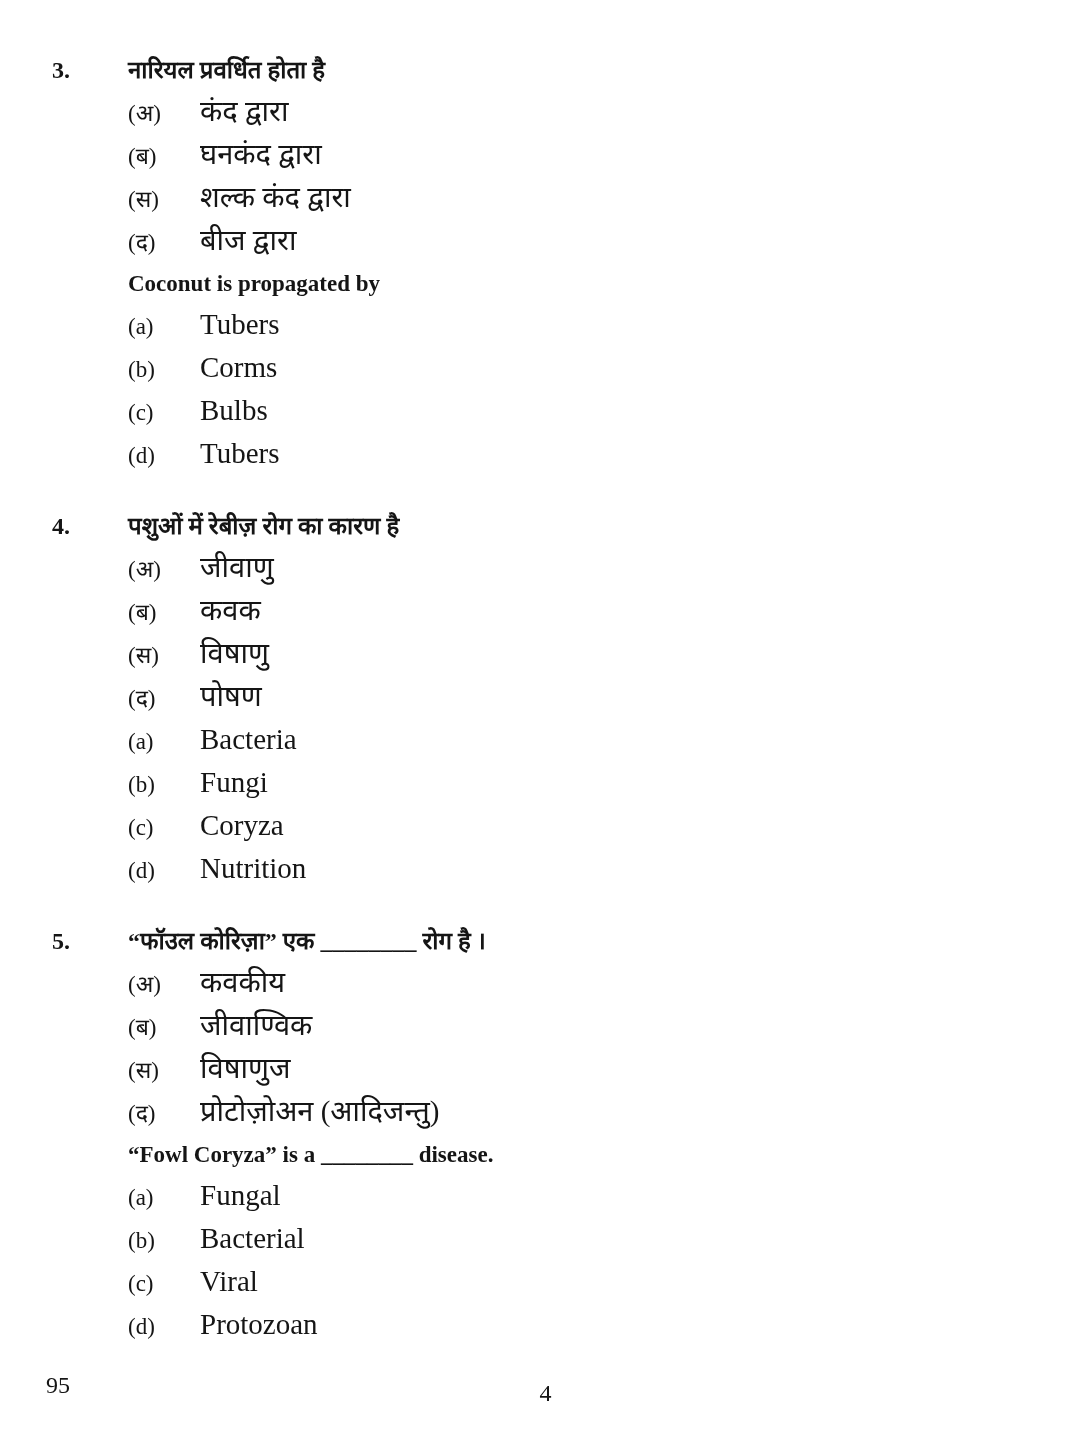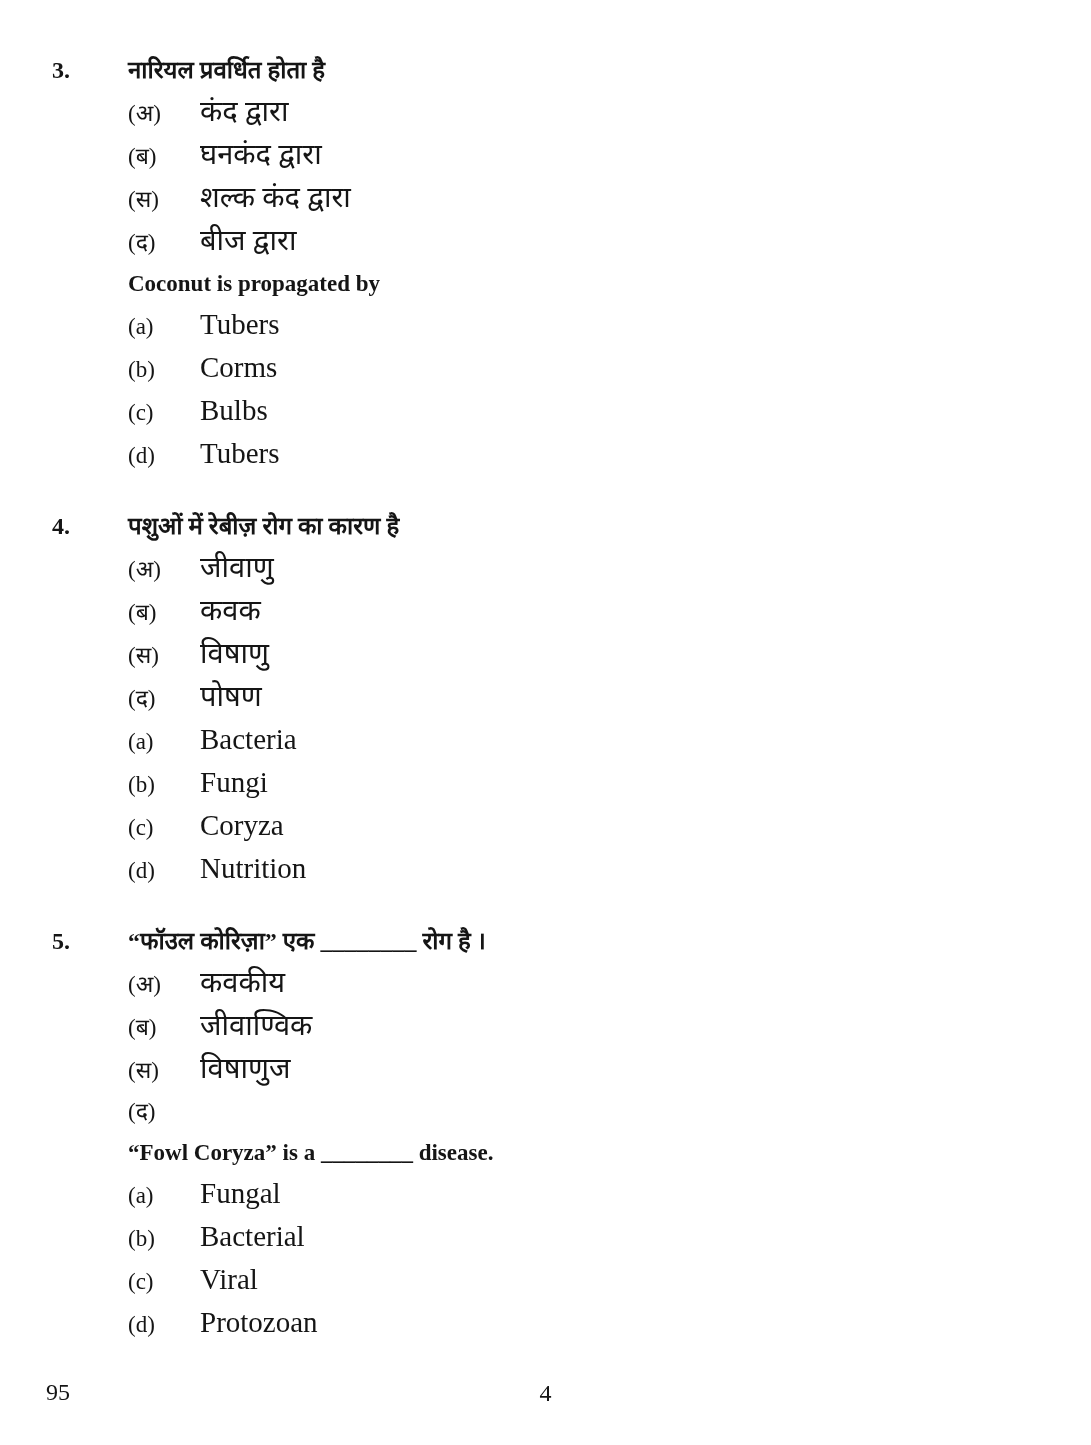--- a/index.html
+++ b/index.html
@@ -54,21 +54,21 @@
   .footer {
     position: absolute;
     left: 0;
     right: 0;
     bottom: 38px;
     font-size: 24px;
   }
   .footer .code {
     position: absolute;
     left: 46px;
-    bottom: 1px;
+    bottom: 8px;
     text-align: center;
   }
   .footer .pageno {
     position: absolute;
     left: 50%;
     transform: translateX(-50%);
     bottom: 0;
   }
 </style>
 </head>
@@ -188,20 +188,21 @@
           <span class="opt-text">जीवाण्विक</span>
         </div>
         <div class="row">
           <span class="spacer"></span>
           <span class="opt-label">(स)</span>
           <span class="opt-text">विषाणुज</span>
         </div>
         <div class="row">
           <span class="spacer"></span>
           <span class="opt-label">(द)</span>
+          <span class="opt-text">प्रोटोज़ोअन (आदिजन्तु)</span>
         </div>
         <div class="row">
           <span class="spacer"></span>
           <span class="q-text en">“Fowl Coryza” is a ________ disease.</span>
         </div>
         <div class="row">
           <span class="spacer"></span>
           <span class="opt-label">(a)</span>
           <span class="opt-text">Fungal</span>
         </div>

